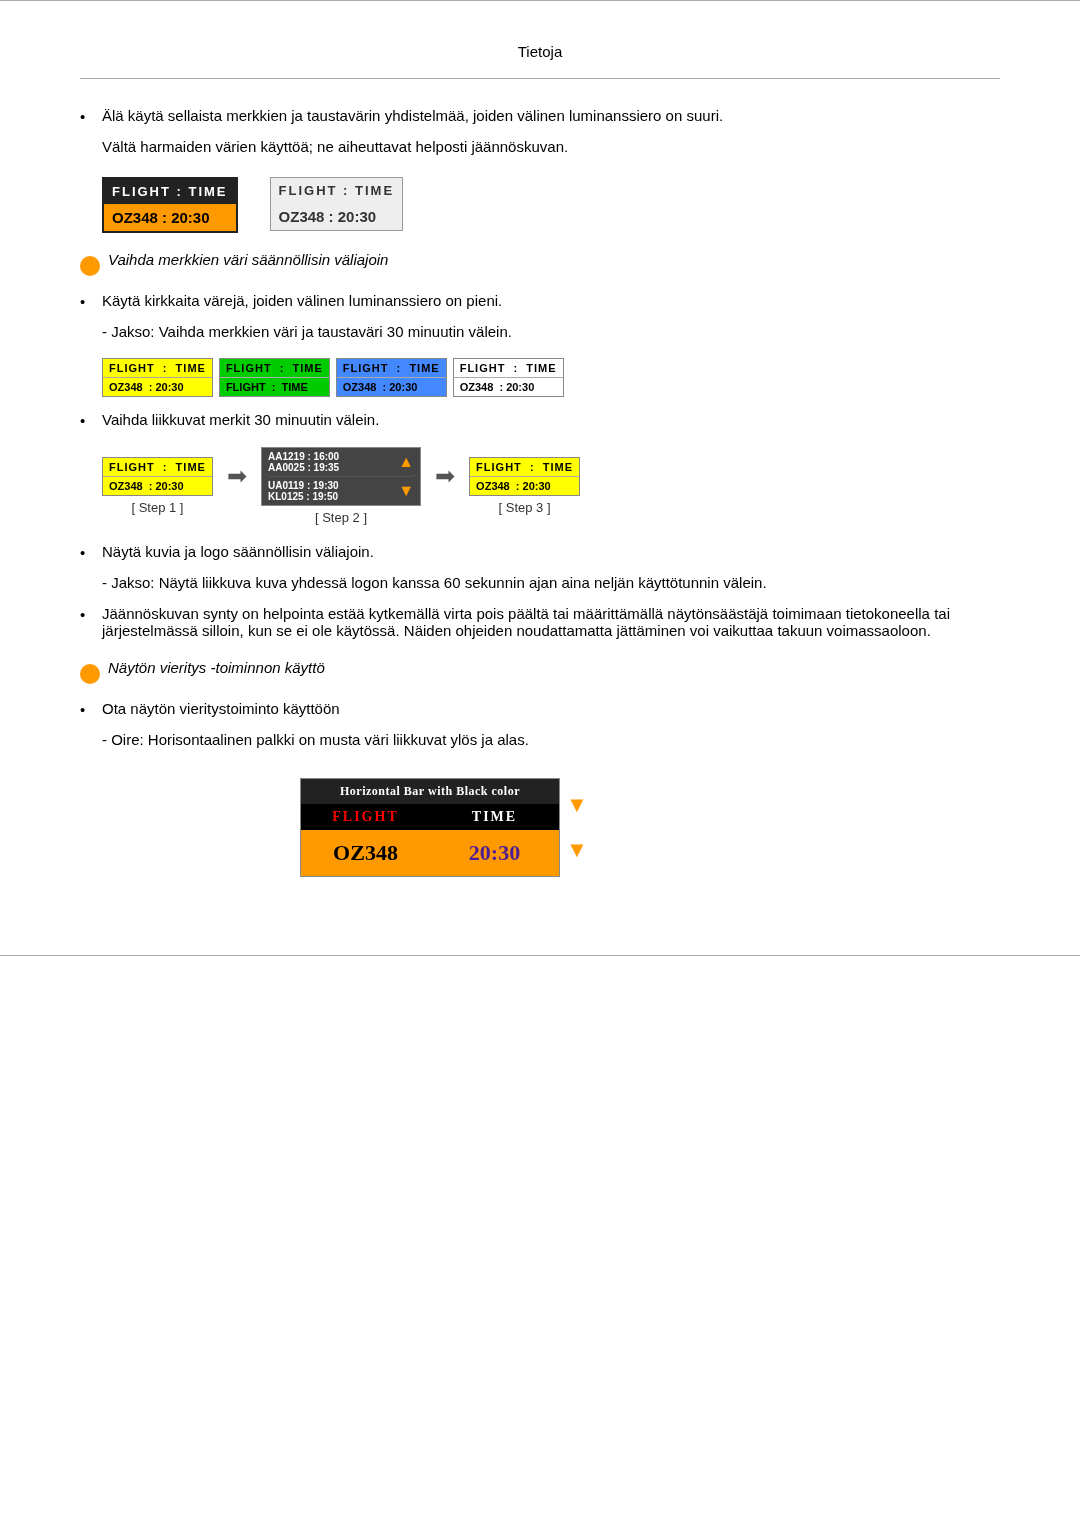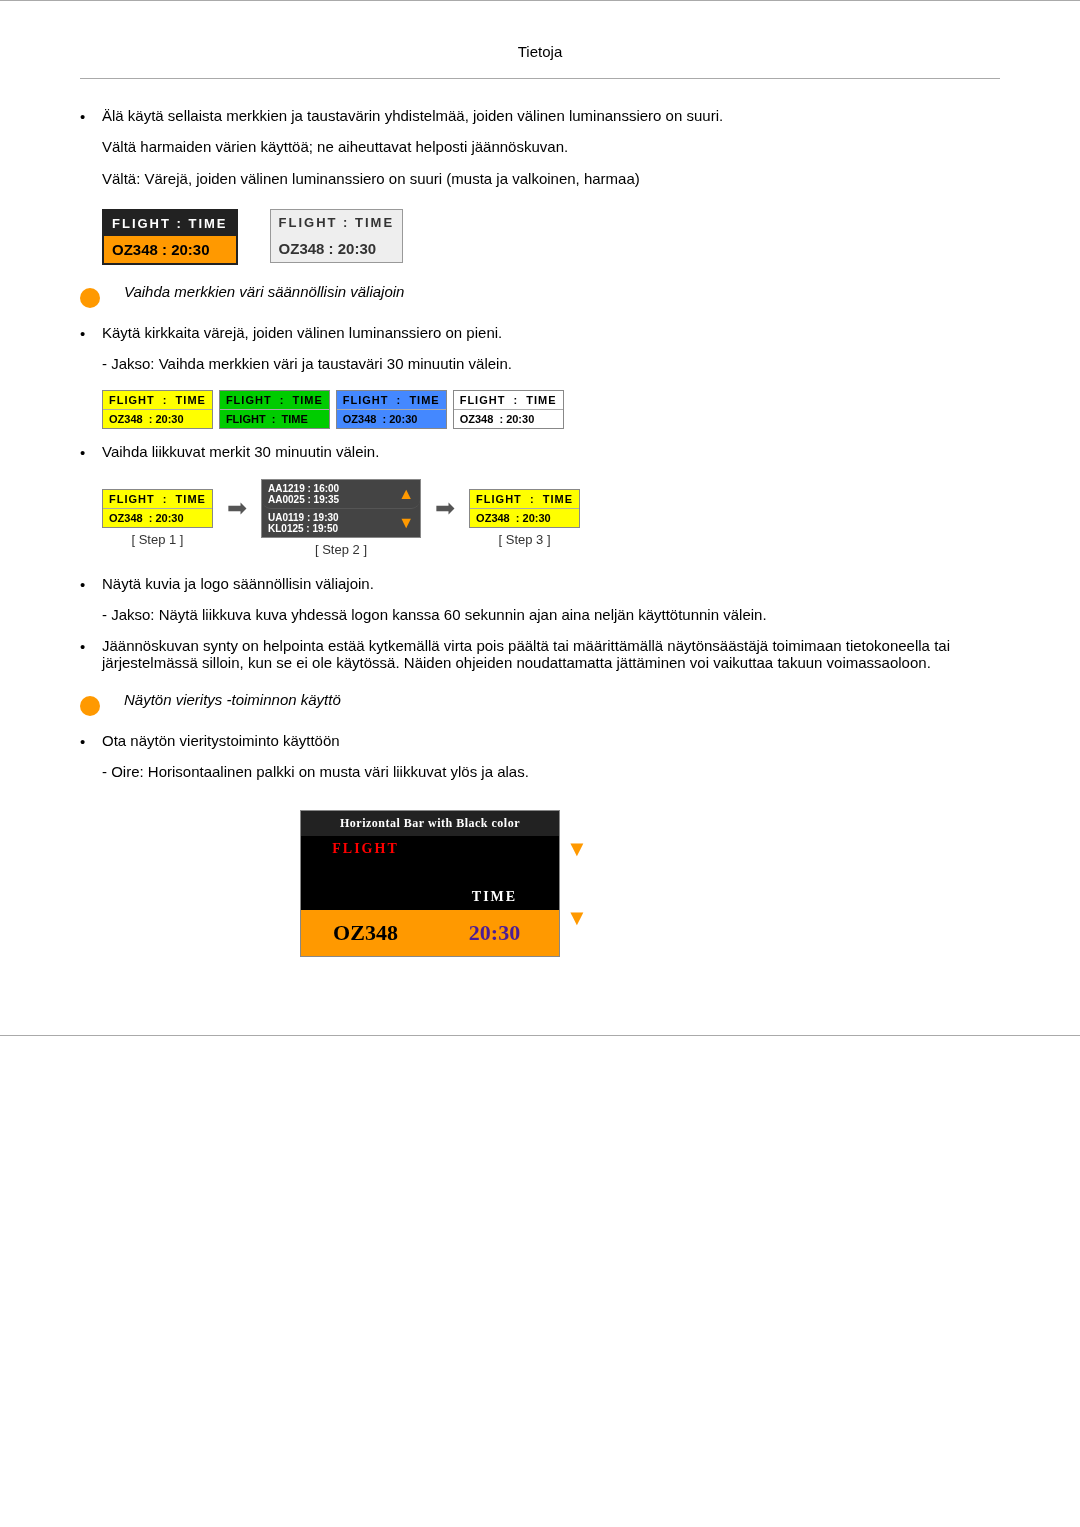--- a/index.html
+++ b/index.html
@@ -145,21 +145,20 @@
     }
     .italic-heading {
       font-style: italic;
       font-size: 15px;
       margin-bottom: 12px;
     }
     .orange-heading-row {
       display: flex;
       align-items: center;
       margin: 8px 0 12px 0;
-      gap: 16px;
     }
 
     
     .cycling-row {
       display: flex;
       gap: 6px;
       margin: 14px 0 14px 22px;
       align-items: flex-start;
     }
     .small-flight-box {
@@ -192,21 +191,20 @@
 
 <div class="page">
   <div class="page-title">Tietoja</div>
 
   
   <div class="bullet-item">
     <span class="bullet-dot">•</span>
     <div class="bullet-text">Älä käytä sellaista merkkien ja taustavärin yhdistelmää, joiden välinen luminanssiero on suuri.</div>
   </div>
   <div class="sub-text">Vältä harmaiden värien käyttöä; ne aiheuttavat helposti jäännöskuvan.</div>
-  <div class="sub-text">Vältä: Värejä, joiden välinen luminanssiero on suuri (musta ja valkoinen, harmaa)</div>
 
   
   <div class="diagram-row">
     <div class="flight-box flight-box-dark">
       <div class="flight-row-header-dark">FLIGHT  :  TIME</div>
       <div class="flight-row-data-dark">OZ348   :  20:30</div>
     </div>
     <div class="flight-box flight-box-gray">
       <div class="flight-row-header-gray">FLIGHT  :  TIME</div>
       <div class="flight-row-data-gray">OZ348   :  20:30</div>
@@ -322,21 +320,21 @@
 
   
   <div class="scroll-demo" style="margin-left: 220px;">
     <div style="display:flex; align-items:stretch;">
       <div class="scroll-box">
 
         <div style="background:#222; color:#fff; font-size:12px; font-weight:bold; padding:5px 10px; text-align:center; letter-spacing:0.5px;">Horizontal Bar with Black color</div>
 
         <div style="display:flex; background:#000;">
           <div style="flex:1; color:#f00; font-size:14px; font-weight:bold; text-align:center; padding:5px 0; letter-spacing:2px;">FLIGHT</div>
-          <div style="flex:1; color:#fff; font-size:14px; font-weight:bold; text-align:center; padding:5px 0; letter-spacing:2px;margin-top:48px;">TIME</div>
+          <div style="flex:1; color:#fff; font-size:14px; font-weight:bold; text-align:center; padding:5px 0; letter-spacing:2px;">TIME</div>
         </div>
 
         <div style="display:flex;">
           <div style="flex:1; background:#f90; color:#000; font-size:22px; font-weight:bold; text-align:center; padding:10px 0;">OZ348</div>
           <div style="flex:1; background:#f90; color:#4c1d95; font-size:22px; font-weight:bold; text-align:center; padding:10px 0;">20:30</div>
         </div>
 
       </div>
 
       <div style="display:flex; flex-direction:column; justify-content:space-around; padding:4px 6px; font-size:22px; color:#f90; font-weight:bold;">

